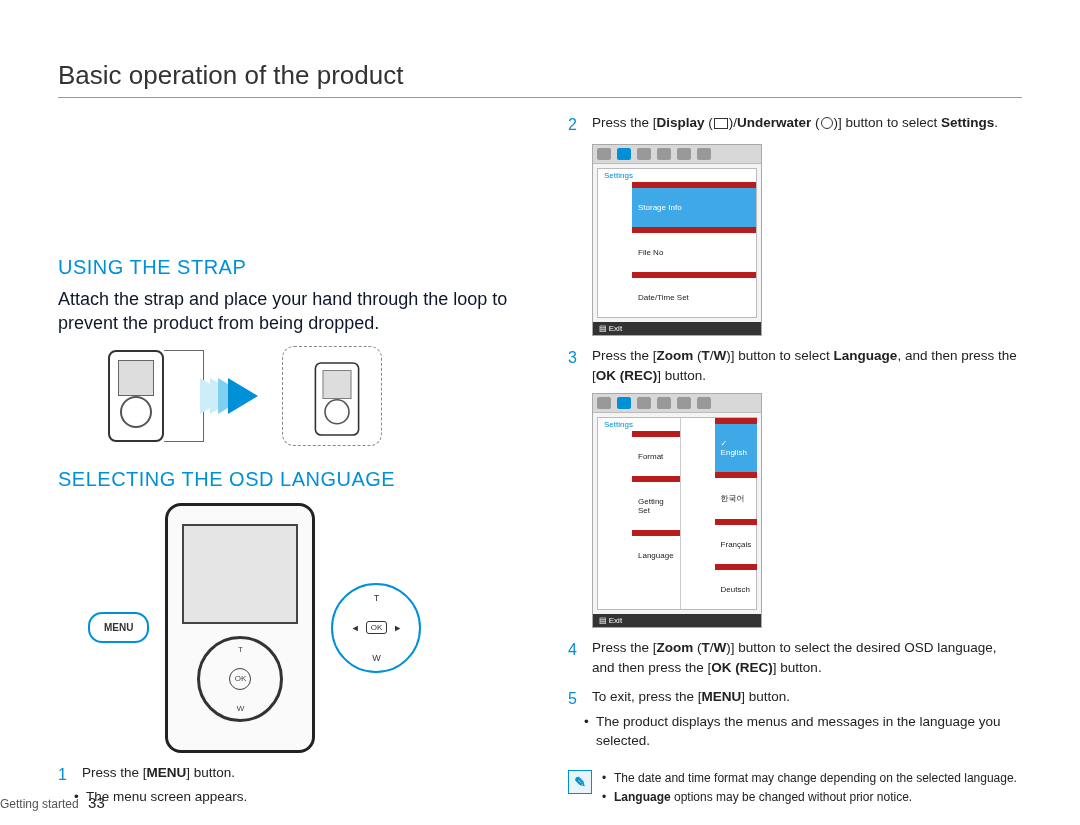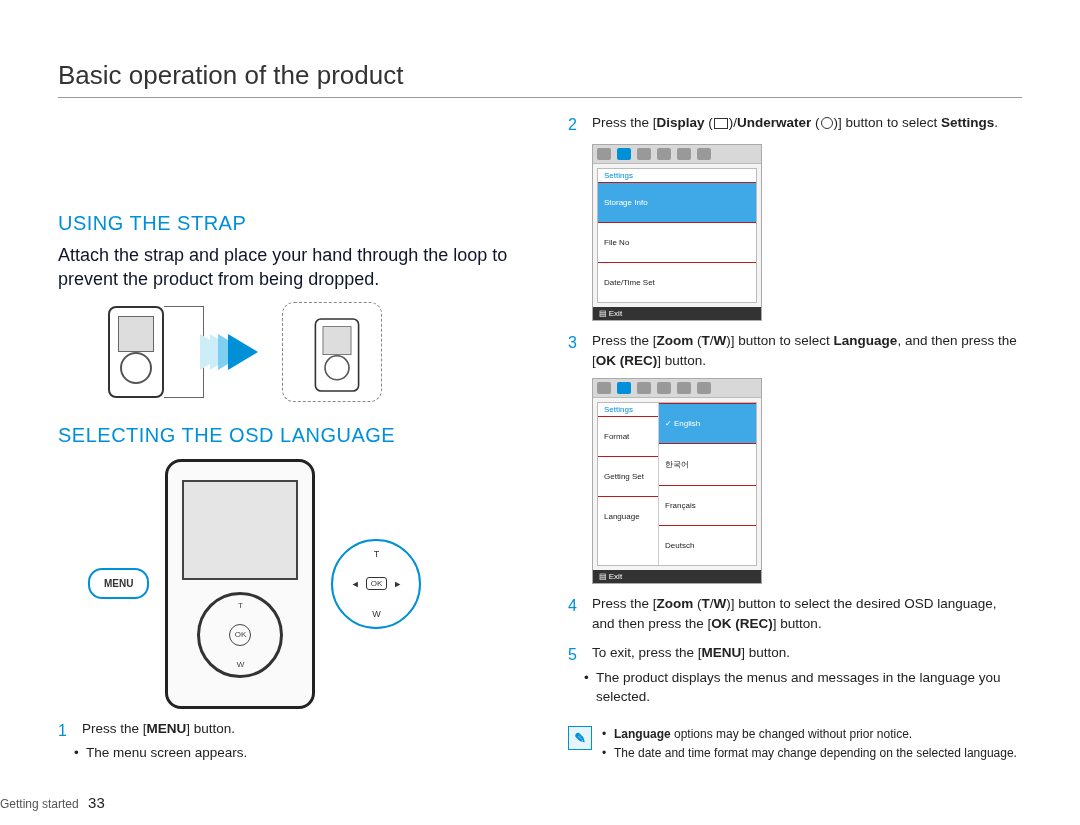--- a/index.html
+++ b/index.html
@@ -153,21 +153,21 @@
   .osd .tabs {
     display:flex; background:#d8d8d8; padding:3px 4px; gap:6px;
     border-bottom:1px solid #bbb;
   }
   .osd .tabs span{width:14px;height:12px;background:#999;border-radius:2px;}
   .osd .tabs span.act{background:#0090d8;}
   .osd .panel {
     background:#fff; margin:4px; border:1px solid #bbb;
   }
   .osd .panel .hdr{ color:#0090d8; padding:2px 6px; font-size:8px;}
-  .osd .panel .row{ padding:15px 6px; border-top:1px solid #b91c1c;}
+  .osd .panel .row{ padding:15px 6px; border-top:6px solid #b91c1c;margin-left:34px;}
   .osd .panel .row.sel{ background:#3fa8e6; color:#fff;}
   .osd .foot{ background:#333; color:#fff; padding:2px 6px; font-size:8px;}
   .osd .split{display:flex;}
   .osd .split .left{flex:0 0 60px;}
   .osd .split .right{flex:1; border-left:1px solid #ccc;}
 
   .note-box {
     display:flex; gap:10px; margin-top:20px;
     font-size:12px; line-height:1.35;
   }
@@ -319,22 +319,22 @@
       <div class="step-num">5</div>
       <div>
         <span>To exit, press the [</span><b>MENU</b><span>] button.</span>
       </div>
     </div>
     <div class="bul">The product displays the menus and messages in the language you selected.</div>
 
     <div class="note-box">
       <div class="note-icon">✎</div>
       <ul>
+        <li><span>The date and time format may change depending on the selected language.</span></li>
         <li><b>Language</b><span> options may be changed without prior notice.</span></li>
-        <li><span>The date and time format may change depending on the selected language.</span></li>
       </ul>
     </div>
 
   </div>
 </div>
 
 <div class="footer">
   <span>Getting started</span>
   <span class="pg">33</span>
 </div>

